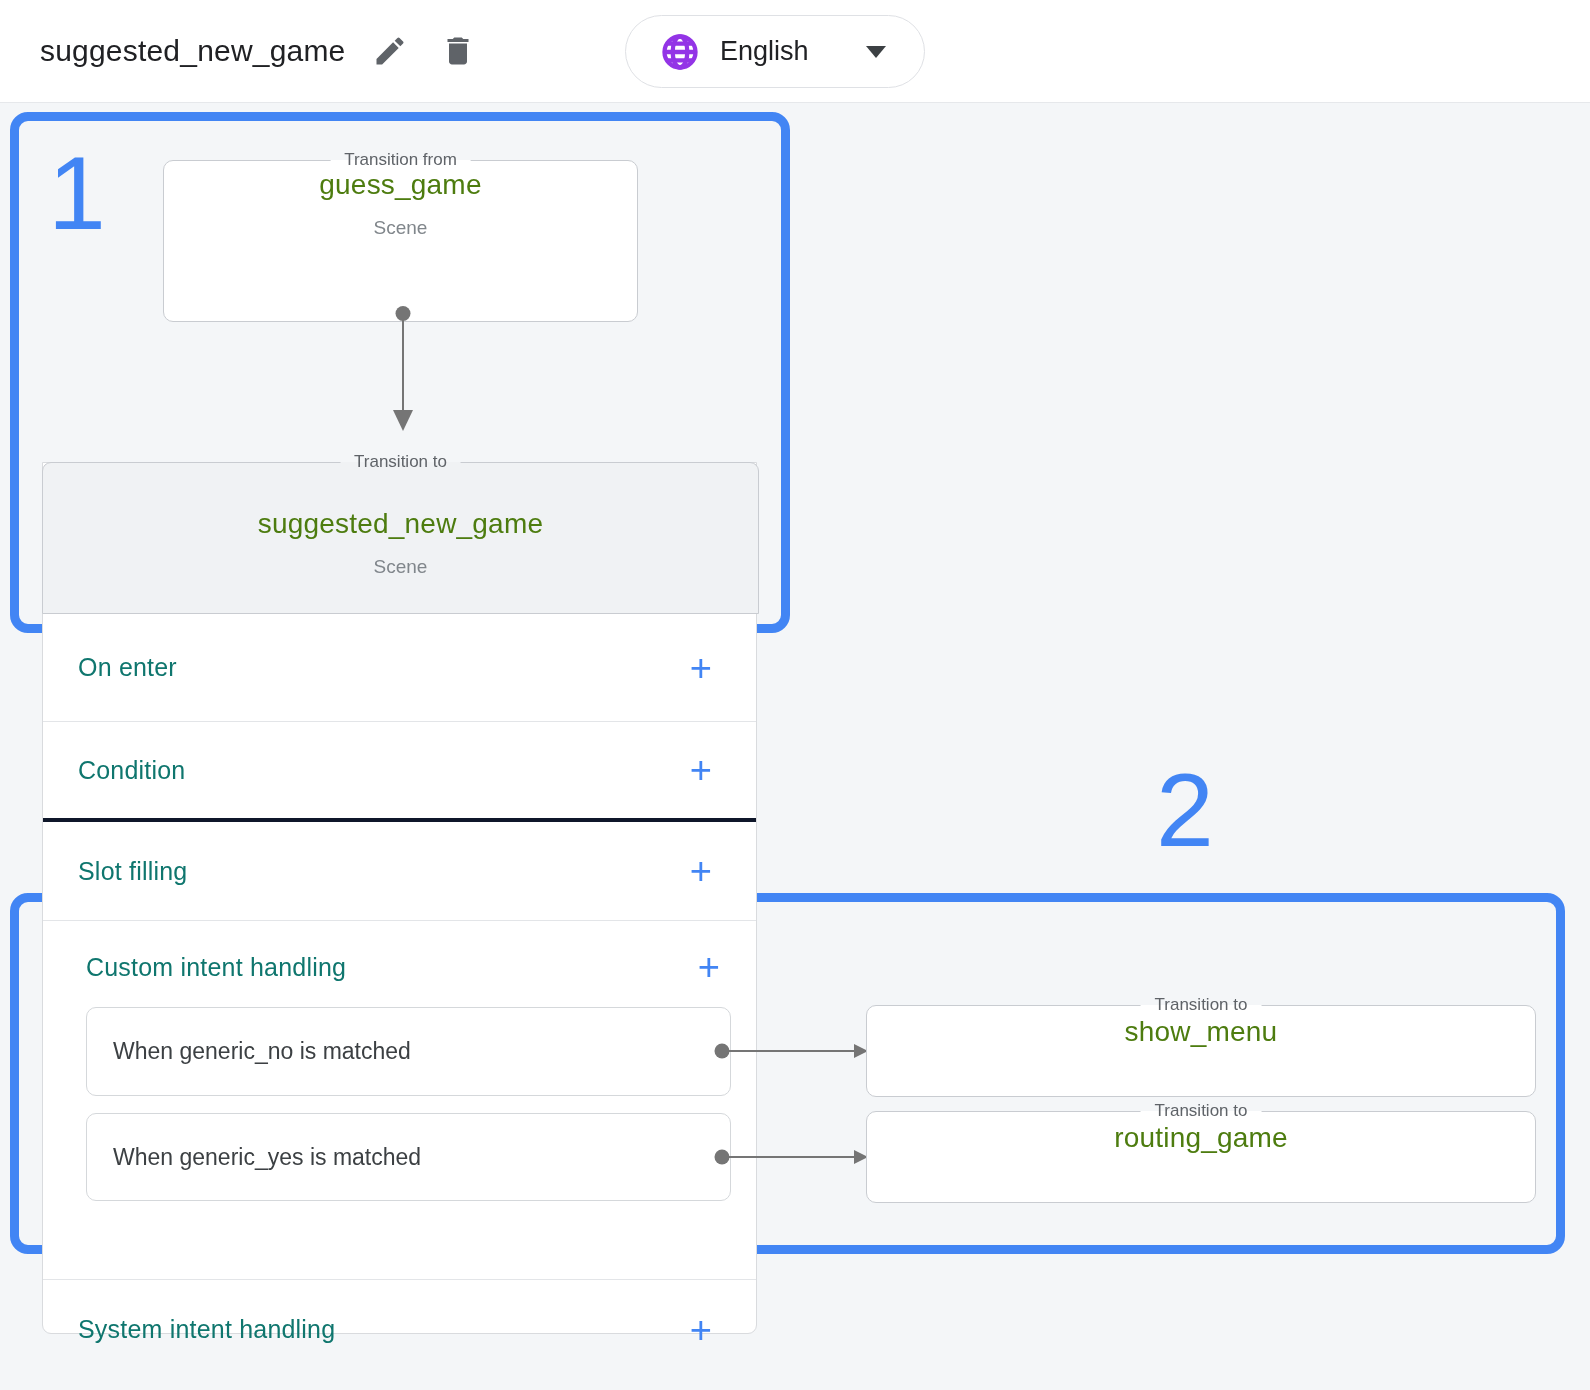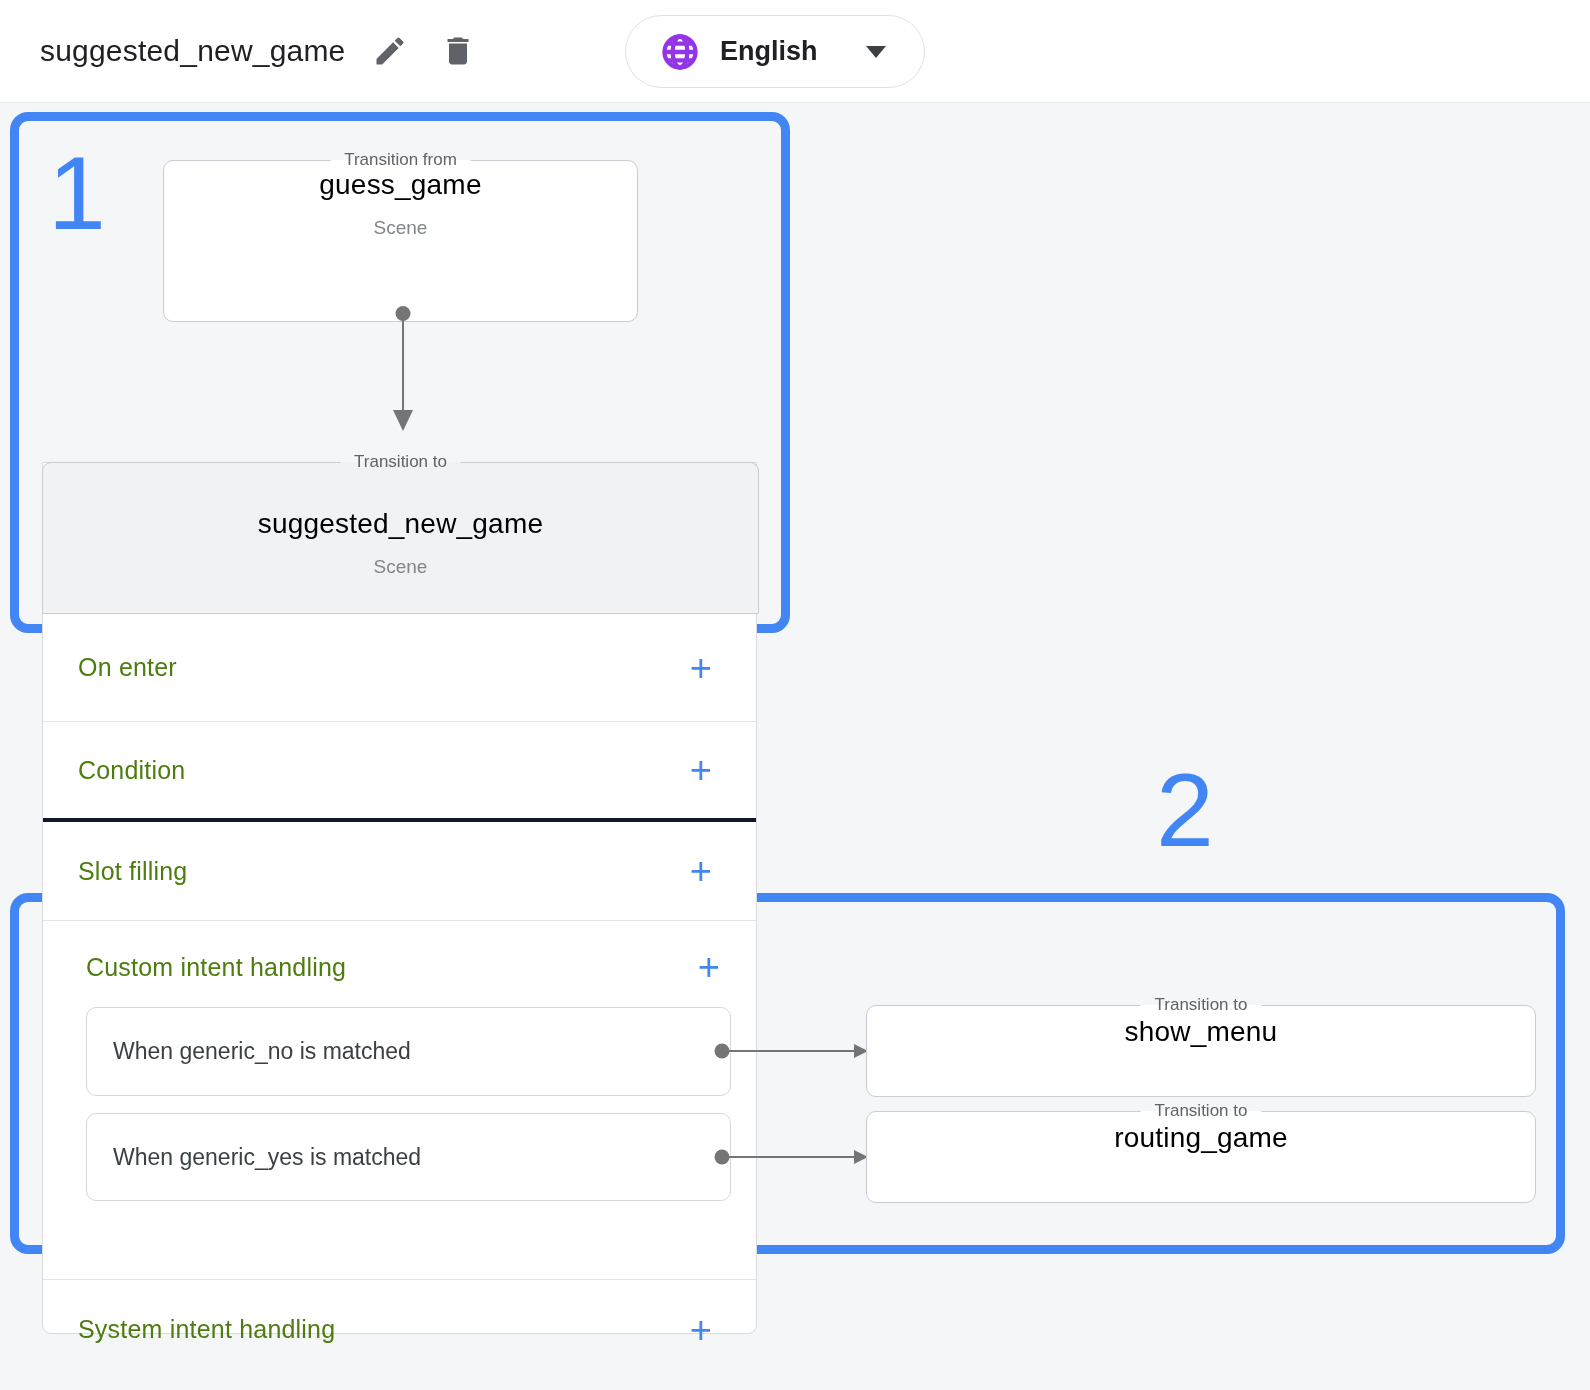--- a/index.html
+++ b/index.html
@@ -20,21 +20,21 @@
   .icon-btn{
     width:52px;height:52px;border:none;background:transparent;cursor:pointer;
     display:flex;align-items:center;justify-content:center;padding:0;
   }
   .icon-btn.edit{margin-left:18px;}
   .icon-btn.del{margin-left:16px;}
   .icon-btn svg{width:36px;height:36px;fill:#5f6368;}
   .lang-pill{
     position:absolute;left:625px;top:15px;width:300px;height:73px;
     background:#ffffff;border:1.5px solid #dfe1e5;border-radius:40px;
-    display:flex;align-items:center;cursor:pointer;font-weight:bold;
+    display:flex;align-items:center;cursor:pointer;
   }
   .globe{margin-left:34px;width:40px;height:40px;flex:0 0 auto;}
   .lang-label{font-size:27px;color:#202124;margin-left:20px;}
   .caret{
     margin-left:auto;margin-right:38px;width:0;height:0;
     border-left:10px solid transparent;border-right:10px solid transparent;
     border-top:12px solid #3c4043;
   }
   
   .main{position:absolute;left:0;top:103px;width:1590px;height:1287px;}
@@ -55,21 +55,21 @@
     position:absolute;border:1.5px solid #c9ccd1;border-radius:10px;
     background:#ffffff;
     display:flex;flex-direction:column;align-items:center;justify-content:flex-start;
   }
   .node .legend{
     position:absolute;top:-12px;left:50%;transform:translateX(-50%);
     font-size:17px;line-height:22px;color:#5f6368;padding:0 14px;white-space:nowrap;
     background:linear-gradient(to bottom,#f4f6f8 0,#f4f6f8 11px,#ffffff 11px);
   }
   .node.gray .legend{background:linear-gradient(to bottom,#f4f6f8 0,#f4f6f8 11px,#f0f2f4 11px);}
-  .node-name{font-size:28px;color:#000000;letter-spacing:.2px;}
+  .node-name{font-size:28px;color:#4d7c0f;letter-spacing:.2px;}
   .node-type{font-size:19px;color:#80868b;margin-top:16px;}
   .node-from{left:163px;top:57px;width:475px;height:162px;padding-top:8px;}
   .target{height:92px;left:866px;width:670px;padding-top:10px;cursor:pointer;}
   .target1{top:902px;}
   .target2{top:1008px;}
   
   .connector{position:absolute;pointer-events:none;}
   
   .panel{
     position:absolute;left:42px;top:359px;width:715px;height:872px;
@@ -79,21 +79,21 @@
     position:absolute;left:-1px;top:-1px;width:717px;height:152px;
     border:1.5px solid #c9ccd1;border-radius:9px 9px 0 0;background:#f0f2f4;
     display:flex;flex-direction:column;align-items:center;justify-content:center;
     padding-top:10px;
   }
   .row{
     position:absolute;left:0;width:713px;
     display:flex;align-items:center;
     padding-left:35px;padding-right:40px;
   }
-  .row-label{font-size:25px;color:#4d7c0f;letter-spacing:.2px;}
+  .row-label{font-size:25px;color:#0f766e;letter-spacing:.2px;}
   .plus-btn{
     margin-left:auto;border:none;background:transparent;cursor:pointer;
     color:#4285f4;font-size:38px;line-height:1;padding:0 4px;font-weight:400;
     font-family:"Liberation Sans","DejaVu Sans",sans-serif;
   }
   .row-enter{top:151px;height:108px;border-bottom:1px solid #e3e5e8;}
   .row-condition{top:259px;height:100px;border-bottom:4px solid #0f172a;}
   .row-slot{top:359px;height:99px;border-bottom:1px solid #e3e5e8;}
   .row-system{top:816px;height:100px;border-top:1px solid #e3e5e8;}
   .custom-section{position:absolute;left:8px;top:458px;width:713px;height:314px;}

